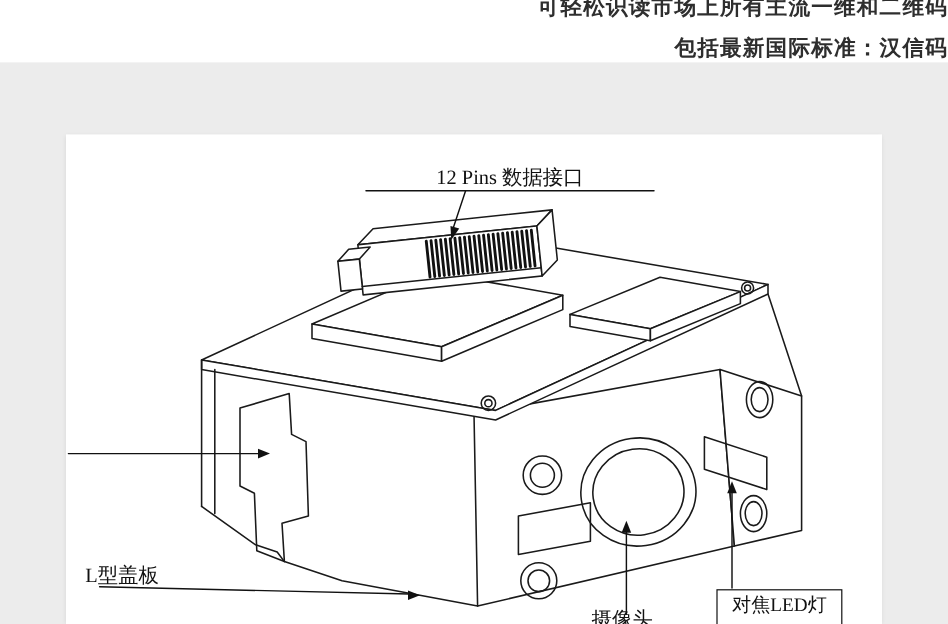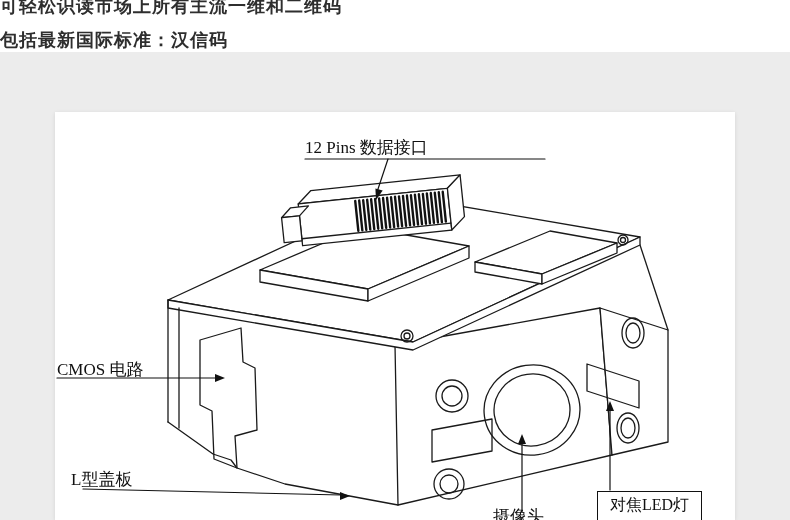--- a/index.html
+++ b/index.html
@@ -5,35 +5,35 @@
   html, body { margin: 0; padding: 0; }
   body {
     width: 790px; height: 520px; overflow: hidden;
     background: #ececec;
     font-family: "Liberation Serif", "DejaVu Serif", serif;
   }
   .page { position: relative; width: 790px; height: 520px; overflow: hidden; }
 
   .header {
     position: absolute; top: 0; left: 0; width: 100%; height: 52px;
-    background: #ffffff; text-align: left; color: #2e2e2e;
+    background: #ffffff; text-align: right; color: #2e2e2e;
   }
   .h-line { font-size: 18px; font-weight: 700; line-height: 22px; letter-spacing: 1px; }
   .h1 { margin-top: -5px; }
   .h2 { margin-top: 12px; }
 
   .panel {
     position: absolute; top: 112px; left: 55px; width: 680px; height: 408px;
     background: #ffffff; overflow: hidden;
     box-shadow: 0 1px 4px rgba(0,0,0,0.10);
   }
   .panel svg { position: absolute; top: 0; left: 0; display: block; }
 
   .lbl { position: absolute; font-size: 17px; color: #111111; white-space: nowrap; }
-  .lbl-pins   { left: 250px; top: 24px; width: 240px; }
+  .lbl-pins   { left: 250px; top: 24px; width: 240px; text-align: center; }
   .lbl-cmos   { left: 2px;   top: 246px; }
   .lbl-cover  { left: 16px;  top: 356px; }
   .lbl-camera { left: 438px; top: 393px; }
   .lbl-led    {
     left: 542px; top: 379px; width: 103px; height: 28px;
     border: 1px solid #111111; text-align: center; line-height: 26px; font-size: 16px;
   }
 </style>
 </head>
 <body>
@@ -170,19 +170,18 @@
           <g>
             <line x1="555" y1="378" x2="555" y2="298"></line>
             <polygon points="555,289 551,299 559,299" fill="#111111" stroke="none"></polygon>
           </g>
         </g>
 
       </g>
     </svg>
 
     <div class="lbl lbl-pins">12 Pins 数据接口</div>
-    <div class="lbl lbl-cmos">CMOS 电路</div>
     <div class="lbl lbl-cover">L型盖板</div>
     <div class="lbl lbl-camera">摄像头</div>
     <div class="lbl lbl-led">对焦LED灯</div>
 
   </div>
 </div>
 
 </body></html>

